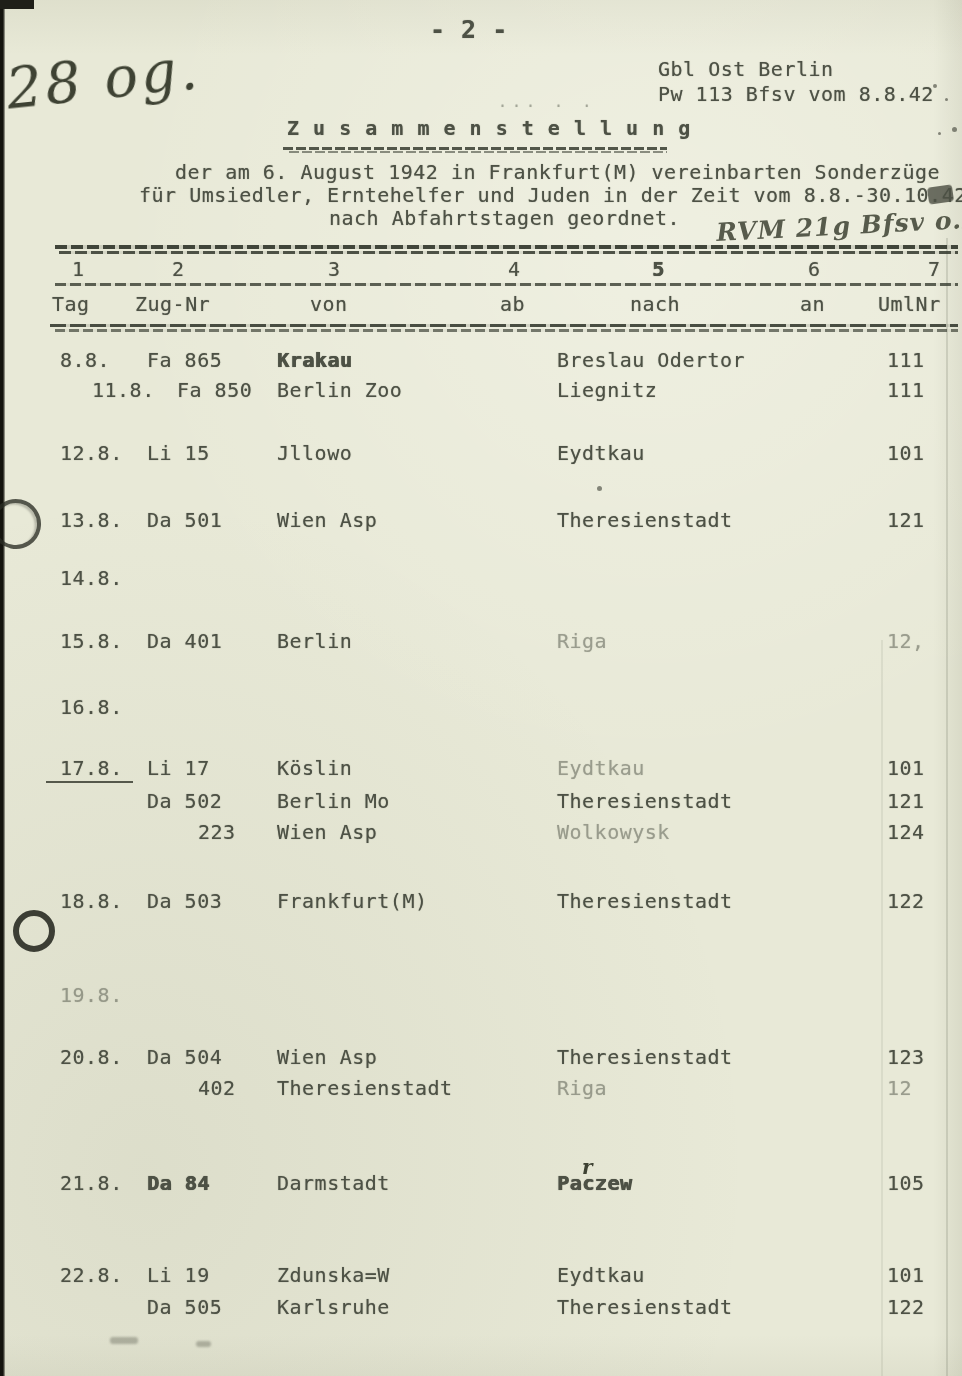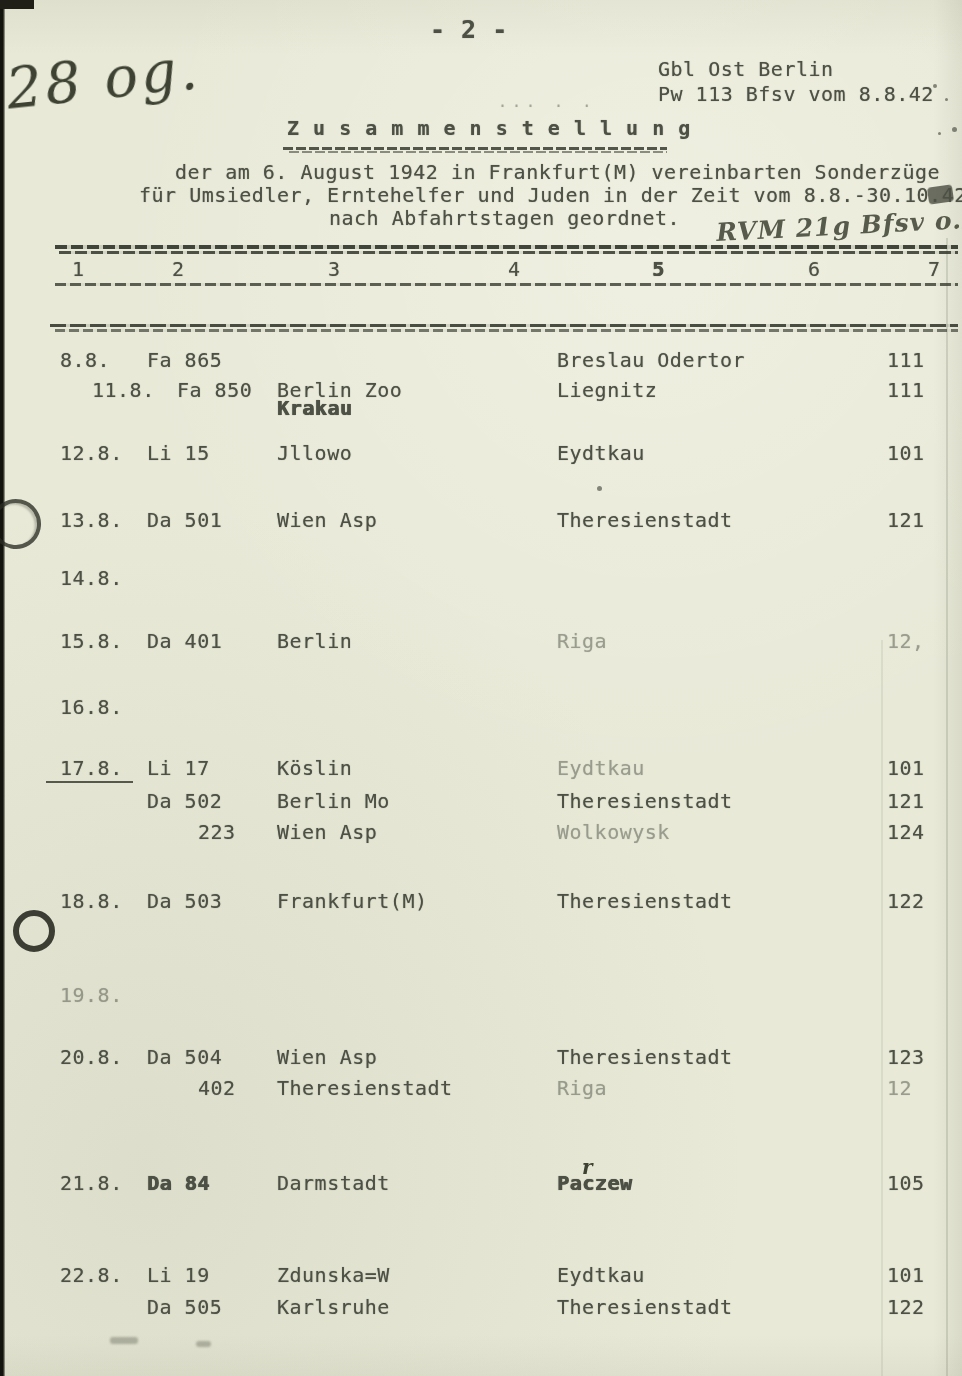--- a/index.html
+++ b/index.html
@@ -132,27 +132,36 @@
   <div class="colrow" style="top:257px;">
       <span class="t colnum" style="left: 72px;">1</span>
       <span class="t colnum" style="left: 172px;">2</span>
       <span class="t colnum" style="left: 328px;">3</span>
       <span class="t colnum" style="left: 508px;">4</span>
       <span class="t colnum ink-bold" style="left: 652px;">5</span>
       <span class="t colnum" style="left: 808px;">6</span>
       <span class="t colnum" style="left: 928px;">7</span>
     </div>
   <div class="rule rule-single"></div>
+  <div class="colrow" style="top:292px;">
+      <span class="t" style="left: 52px;">Tag</span>
+      <span class="t" style="left: 135px;">Zug-Nr</span>
+      <span class="t" style="left: 310px;">von</span>
+      <span class="t" style="left: 500px;">ab</span>
+      <span class="t" style="left: 630px;">nach</span>
+      <span class="t" style="left: 800px;">an</span>
+      <span class="t" style="left: 878px;">UmlNr</span>
+    </div>
   <div class="rule rule-mid"></div>
 
   <div style="position:absolute;left:0;top:0;width:962px;height:1376px;">
       <div class="trow" style="top: 348px;">
         <span class="t cell" style="left: 48px;">8.8.</span>
         <span class="t cell" style="left: 135px;">Fa 865</span>
-        <span class="t cell ink-bold" style="left: 265px; margin-top: 48px;">Krakau</span>
+        <span class="t cell ink-bold" style="left: 265px;">Krakau</span>
         <span class="t cell" style="left: 545px;">Breslau Odertor</span>
         <span class="t cell" style="left: 875px;">111</span>
       </div>
       <div class="trow" style="top: 378px;">
         <span class="t cell" style="left: 48px; margin-left: 32px;">11.8.</span>
         <span class="t cell" style="left: 135px; margin-left: 30px;">Fa 850</span>
         <span class="t cell" style="left: 265px;">Berlin Zoo</span>
         <span class="t cell" style="left: 545px;">Liegnitz</span>
         <span class="t cell" style="left: 875px;">111</span>
       </div>

